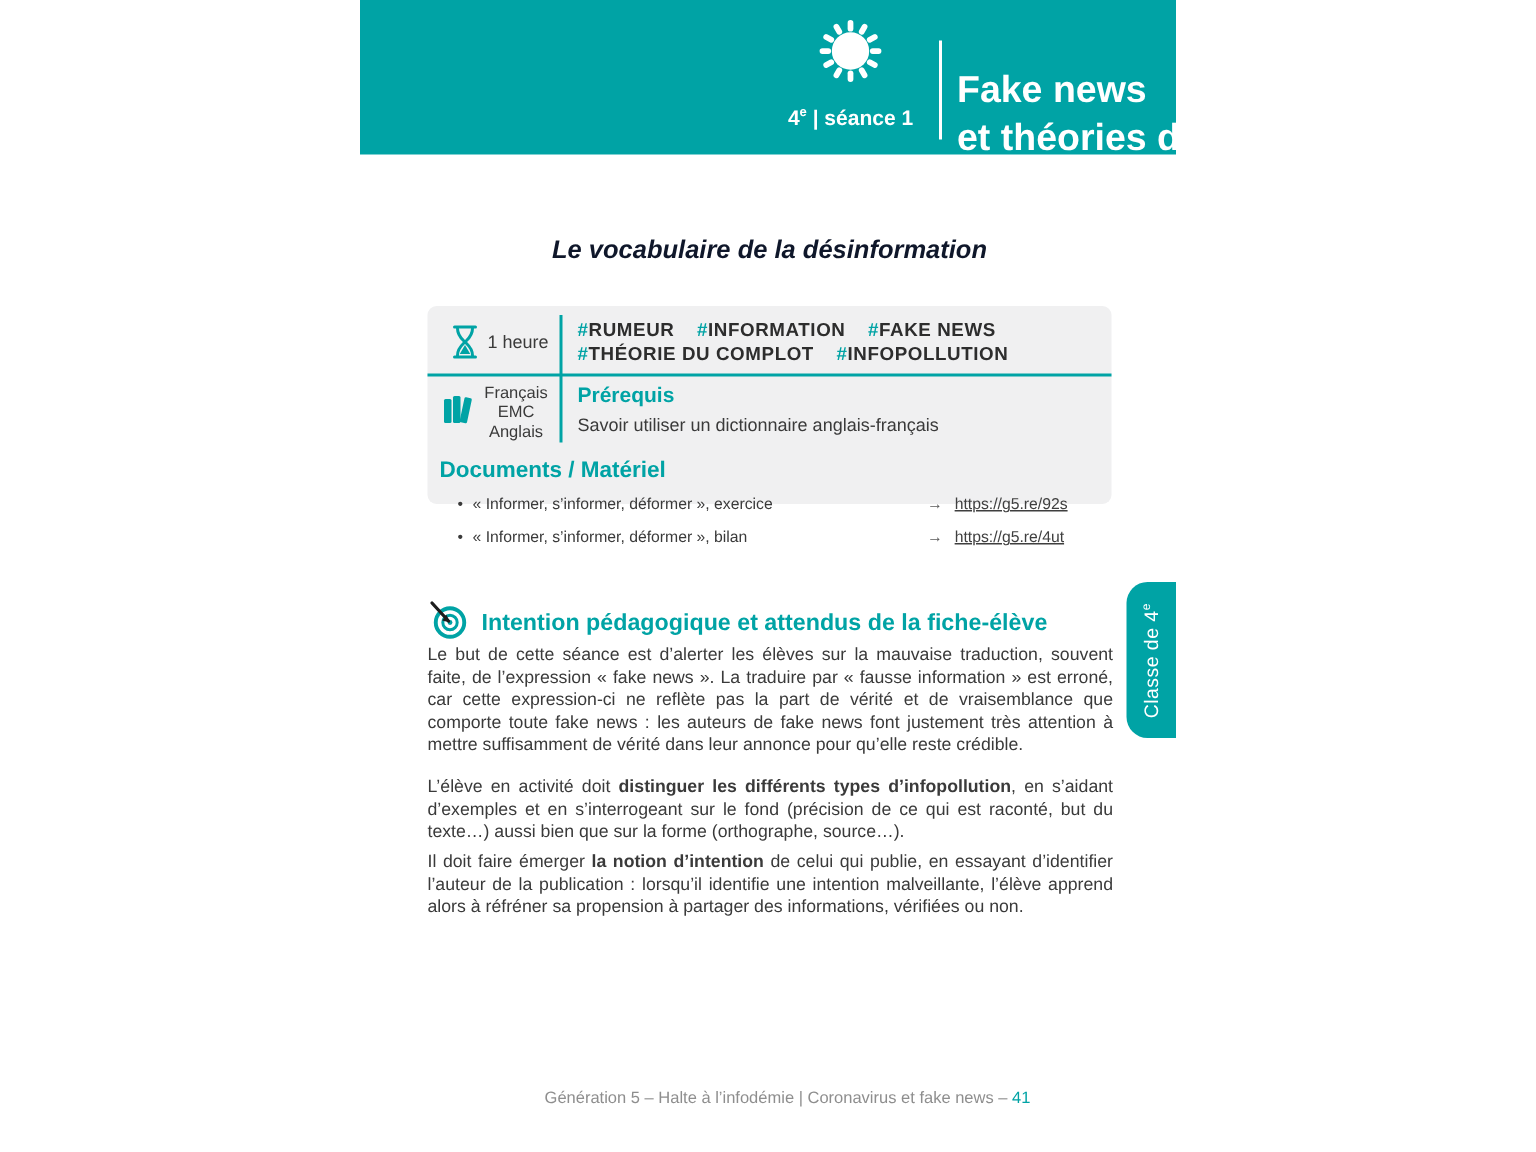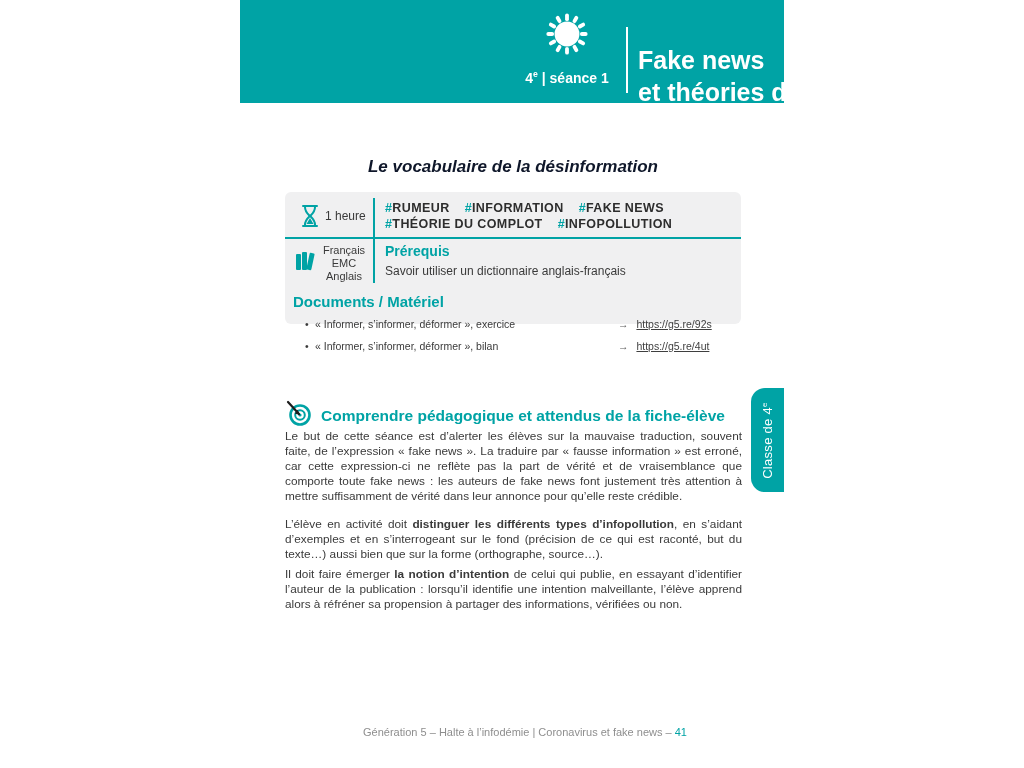--- a/index.html
+++ b/index.html
@@ -16,21 +16,21 @@
   .badge svg{display:block;margin:0 auto;}
   .badge-label{font-size:14px;font-weight:bold;margin-top:13px;white-space:nowrap;}
   .band-divider{position:absolute;left:386px;top:27px;width:2px;height:66px;background:#ffffff;}
   .band-title{position:absolute;left:398px;top:27px;color:#ffffff;font-size:25px;font-weight:bold;line-height:32px;white-space:nowrap;}
 
   
   .page-title{position:absolute;left:285px;top:143px;width:456px;text-align:center;
     color:#0f172a;font-size:17px;font-weight:bold;font-style:italic;}
 
   
-  .infobox{position:absolute;left:285px;top:192px;width:456px;height:132px;
+  .infobox{position:absolute;left:285px;top:204px;width:456px;height:132px;
     background:#f0f0f1;border-radius:6px;}
   .ib-vline{position:absolute;left:88px;top:6px;width:2px;height:85px;background:#00a3a5;}
   .ib-hline{position:absolute;left:0;top:45px;width:456px;height:2px;background:#00a3a5;}
   .hourglass{position:absolute;left:13px;top:11px;}
   .duration{position:absolute;left:40px;top:17px;font-size:12px;color:#3a3a3a;}
   .hash-block{position:absolute;left:100px;top:9px;font-size:12.5px;font-weight:bold;
     letter-spacing:.4px;line-height:15.5px;color:#2d2d2d;}
   .tag{margin-right:15px;white-space:nowrap;}
   .hash{color:#00a3a5;}
   .books{position:absolute;left:10px;top:56px;}
@@ -168,21 +168,21 @@
 <div class="section-head">
   <span>
     <svg width="27" height="27" viewBox="0 0 27 27" aria-hidden="true">
       <circle cx="14" cy="15" r="9.5" fill="none" stroke="#00a3a5" stroke-width="2.6"></circle>
       <circle cx="14" cy="15" r="4.8" fill="none" stroke="#00a3a5" stroke-width="2"></circle>
       <circle cx="14" cy="15" r="1.6" fill="#00a3a5"></circle>
       <line x1="2" y1="2" x2="13" y2="14" stroke="#1d1d1d" stroke-width="2.2" stroke-linecap="round"></line>
       <polygon points="14,15 8.8,13.6 11.6,9.8" fill="#1d1d1d"></polygon>
     </svg>
   </span>
-  <span>Comprendre pédagogique et attendus de la fiche-élève</span>
+  <span>Intention pédagogique et attendus de la fiche-élève</span>
 </div>
 
 <div class="content">
   <p class="p2"><span>Le but de cette séance est d’alerter les élèves sur la mauvaise traduction, souvent faite, de l’expression « fake news ». La traduire par « fausse information » est erroné, car cette expression-ci ne reflète pas la part de vérité et de vraisemblance que comporte toute fake news : les auteurs de fake news font justement très attention à mettre suffisamment de vérité dans leur annonce pour qu’elle reste crédible.</span></p>
   <p class="p3"><span>L’élève en activité doit </span><span class="b">distinguer les différents types d’infopollution</span><span>, en s’aidant d’exemples et en s’interrogeant sur le fond (précision de ce qui est raconté, but du texte…) aussi bien que sur la forme (orthographe, source…).</span></p>
   <p class="p4"><span>Il doit faire émerger </span><span class="b">la notion d’intention</span><span> de celui qui publie, en essayant d’identifier l’auteur de la publication : lorsqu’il identifie une intention malveillante, l’élève apprend alors à réfréner sa propension à partager des informations, vérifiées ou non.</span></p>
 </div>
 
 <footer class="footer">
   <span>Génération 5 – Halte à l’infodémie | Coronavirus et fake news – </span><span class="page-num">41</span>

